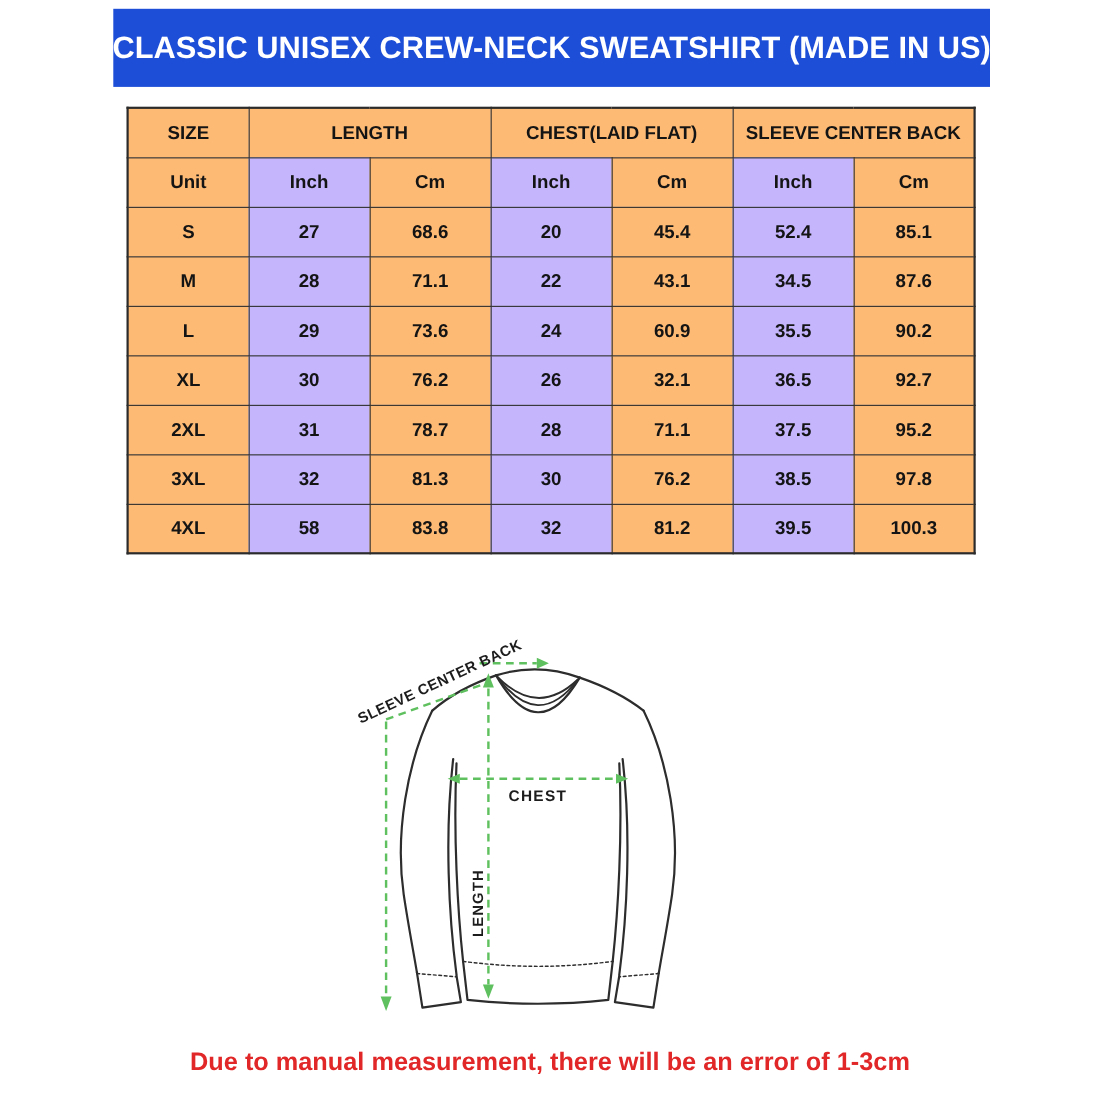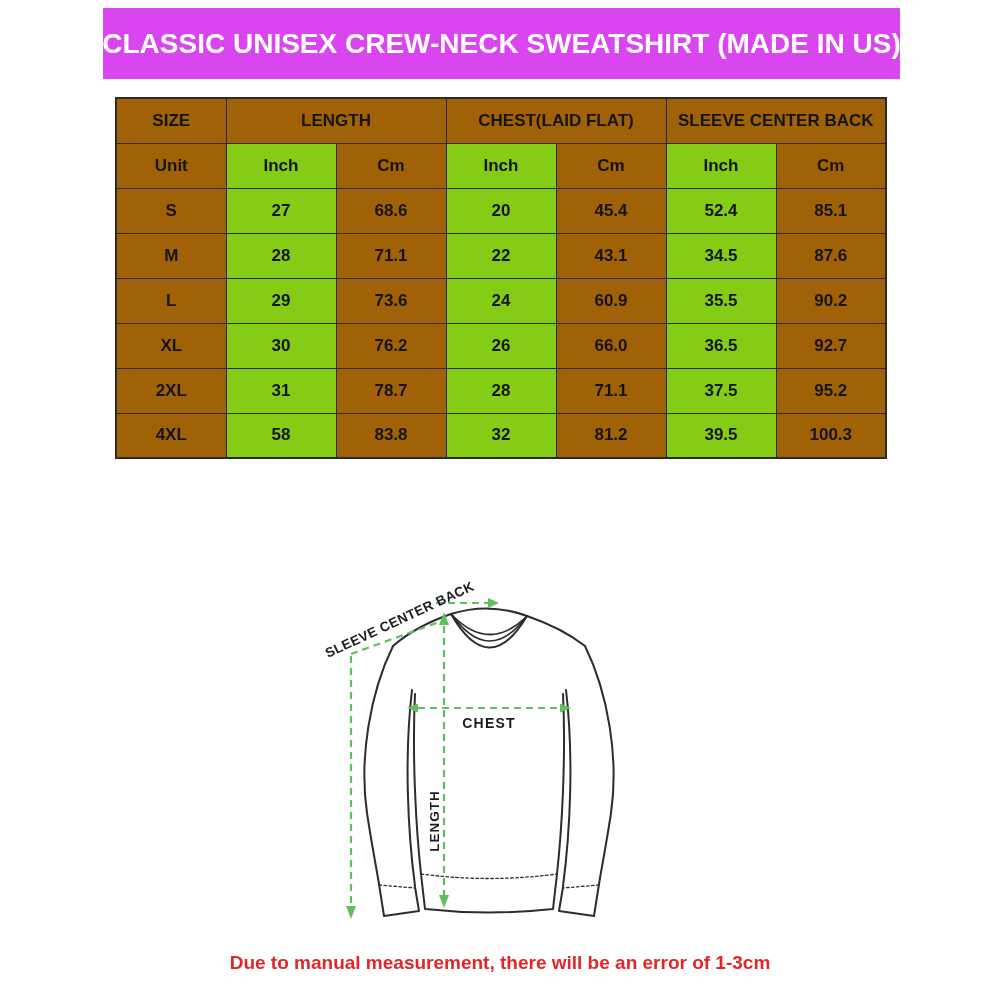--- a/index.html
+++ b/index.html
@@ -8,21 +8,21 @@
     position:relative;
     width:1000px; height:1000px;
     background:#ffffff;
     font-family:"Liberation Sans","DejaVu Sans",sans-serif;
     overflow:hidden;
   }
   
   .banner {
     position:absolute; left:103px; top:8px;
     width:797px; height:71px;
-    background:#d946ef;
+    background:#1d4ed8;
     display:flex; align-items:center; justify-content:center;
   }
   .banner-title {
     color:#ffffff;
     font-size:28px;
     font-weight:bold;
     letter-spacing:0px;
     white-space:nowrap;
   }
   
@@ -33,33 +33,33 @@
     border:2.5px solid #2b2b2b;
   }
   .size-table th, .size-table td {
     border:1.6px solid #2b2b2b;
     width:110px; height:45px;
     text-align:center; vertical-align:middle;
     font-size:17px; font-weight:bold;
     color:#141414;
     padding:0;
   }
-  .size-table .g { background:#a16207; }
-  .size-table .w { background:#84cc16;margin-left:12px; }
+  .size-table .g { background:#fdba74; }
+  .size-table .w { background:#c4b5fd;margin-left:12px; }
   
   .diagram {
     position:absolute; left:318px; top:578px;
     width:332px; height:360px;
   }
   
   .footer-note {
     position:absolute; left:0; top:952px;
     width:1000px;
     text-align:center;
-    font-size:19px; font-weight:bold;
+    font-size:23px; font-weight:bold;
     color:#e12727;
   }
 </style>
 </head>
 <body>
 
 <div class="page">
 
   <div class="banner">
     <div class="banner-title">CLASSIC UNISEX CREW-NECK SWEATSHIRT (MADE IN US)</div>
@@ -118,34 +118,43 @@
         <td class="w">24</td>
         <td class="g">60.9</td>
         <td class="w">35.5</td>
         <td class="g">90.2</td>
       </tr>
       <tr>
         <td class="g">XL</td>
         <td class="w">30</td>
         <td class="g">76.2</td>
         <td class="w">26</td>
-        <td class="g">66.0</td>
+        <td class="g">32.1</td>
         <td class="w">36.5</td>
         <td class="g">92.7</td>
       </tr>
       <tr>
         <td class="g">2XL</td>
         <td class="w">31</td>
         <td class="g">78.7</td>
         <td class="w">28</td>
         <td class="g">71.1</td>
         <td class="w">37.5</td>
         <td class="g">95.2</td>
       </tr>
       <tr>
+        <td class="g">3XL</td>
+        <td class="w">32</td>
+        <td class="g">81.3</td>
+        <td class="w">30</td>
+        <td class="g">76.2</td>
+        <td class="w">38.5</td>
+        <td class="g">97.8</td>
+      </tr>
+      <tr>
         <td class="g">4XL</td>
         <td class="w">58</td>
         <td class="g">83.8</td>
         <td class="w">32</td>
         <td class="g">81.2</td>
         <td class="w">39.5</td>
         <td class="g">100.3</td>
       </tr>
     </tbody>
   </table>

